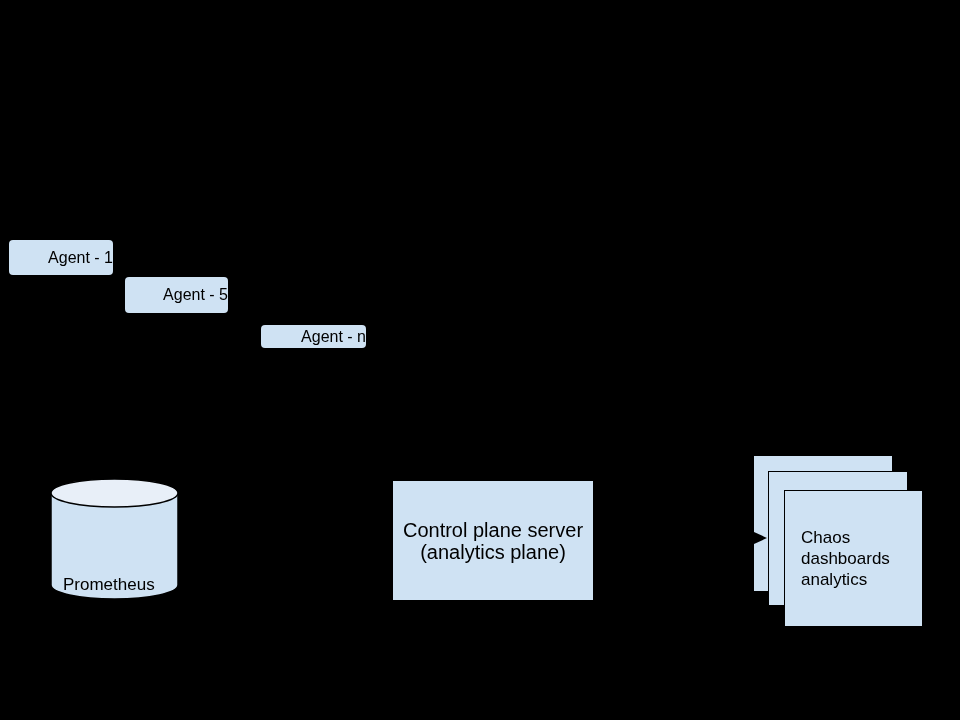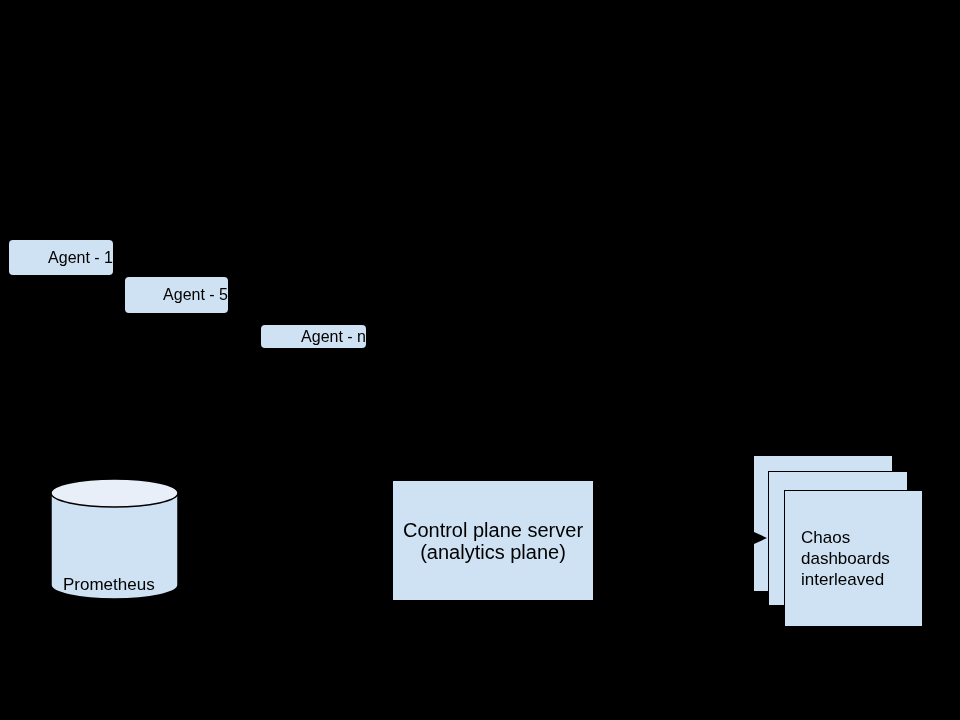--- a/index.html
+++ b/index.html
@@ -126,19 +126,19 @@
   <div class="abs control-box">
     <div>Control plane server</div>
     <div>(analytics plane)</div>
   </div>
 
   <div class="abs card card-back"></div>
   <div class="abs card card-mid"></div>
   <div class="abs card card-front">
     <div>Chaos</div>
     <div>dashboards</div>
-    <div>interleaved</div>
+    <div>analytics</div>
   </div>
 
   <div class="abs arrow-line"></div>
   <div class="abs arrow-head"></div>
 
 </div>
 
 </body></html>

